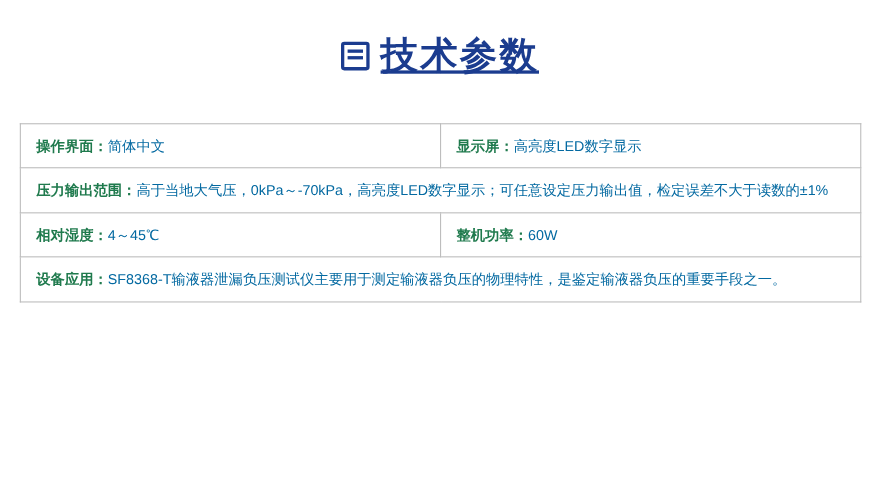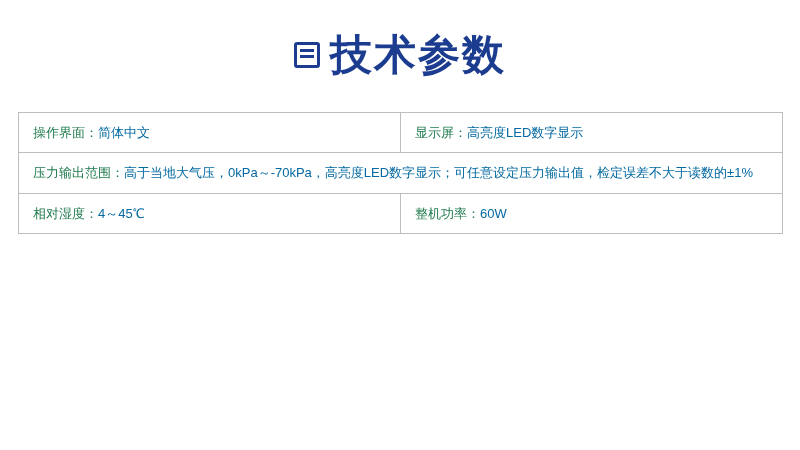--- a/index.html
+++ b/index.html
@@ -39,25 +39,26 @@
     content: "";
     position: absolute;
     left: 3px;
     right: 3px;
     top: 4px;
     height: 3px;
     background: #1b3c8f;
     box-shadow: 0 6px 0 0 #1b3c8f;
   }
   .title-text {
-    font-size: 42px;
+    font-size: 34px;
     font-weight: bold;
     color: #1b3c8f;
     letter-spacing: 2px;
     line-height: 1;
+    text-decoration: underline;
   }
 
   
   .table-wrap {
     position: absolute;
     left: 18px;
     top: 112px;
     width: 764px;
   }
   table.spec {
@@ -68,21 +69,21 @@
   table.spec td {
     border: 1px solid #bdbdbd;
     padding: 9px 12px 9px 14px;
     vertical-align: middle;
     font-size: 13px;
     color: #222222;
     line-height: 1.65;
   }
   .lbl {
     color: #1f7a4d;
-    font-weight: normal;
+    font-weight: bold;
   }
   .val {
     color: #0369a1;
   }
   .cell-left { width: 382px; }
 </style>
 </head>
 <body>
 
 <div class="page">
@@ -99,17 +100,20 @@
             <td class="cell-left"><span class="lbl">操作界面：</span><span class="val">简体中文</span></td>
             <td class="cell-left"><span class="lbl">显示屏：</span><span class="val">高亮度LED数字显示</span></td>
           </tr>
           <tr>
             <td colspan="2"><span class="lbl">压力输出范围：</span><span class="val">高于当地大气压，0kPa～-70kPa，高亮度LED数字显示；可任意设定压力输出值，检定误差不大于读数的±1%</span></td>
           </tr>
           <tr>
             <td class="cell-left"><span class="lbl">相对湿度：</span><span class="val">4～45℃</span></td>
             <td class="cell-left"><span class="lbl">整机功率：</span><span class="val">60W</span></td>
           </tr>
+          <tr>
+            <td colspan="2"><span class="lbl">设备应用：</span><span class="val">SF8368-T输液器泄漏负压测试仪主要用于测定输液器负压的物理特性，是鉴定输液器负压的重要手段之一。</span></td>
+          </tr>
         </tbody>
     </table>
   </div>
 
 </div>
 
 </body></html>

